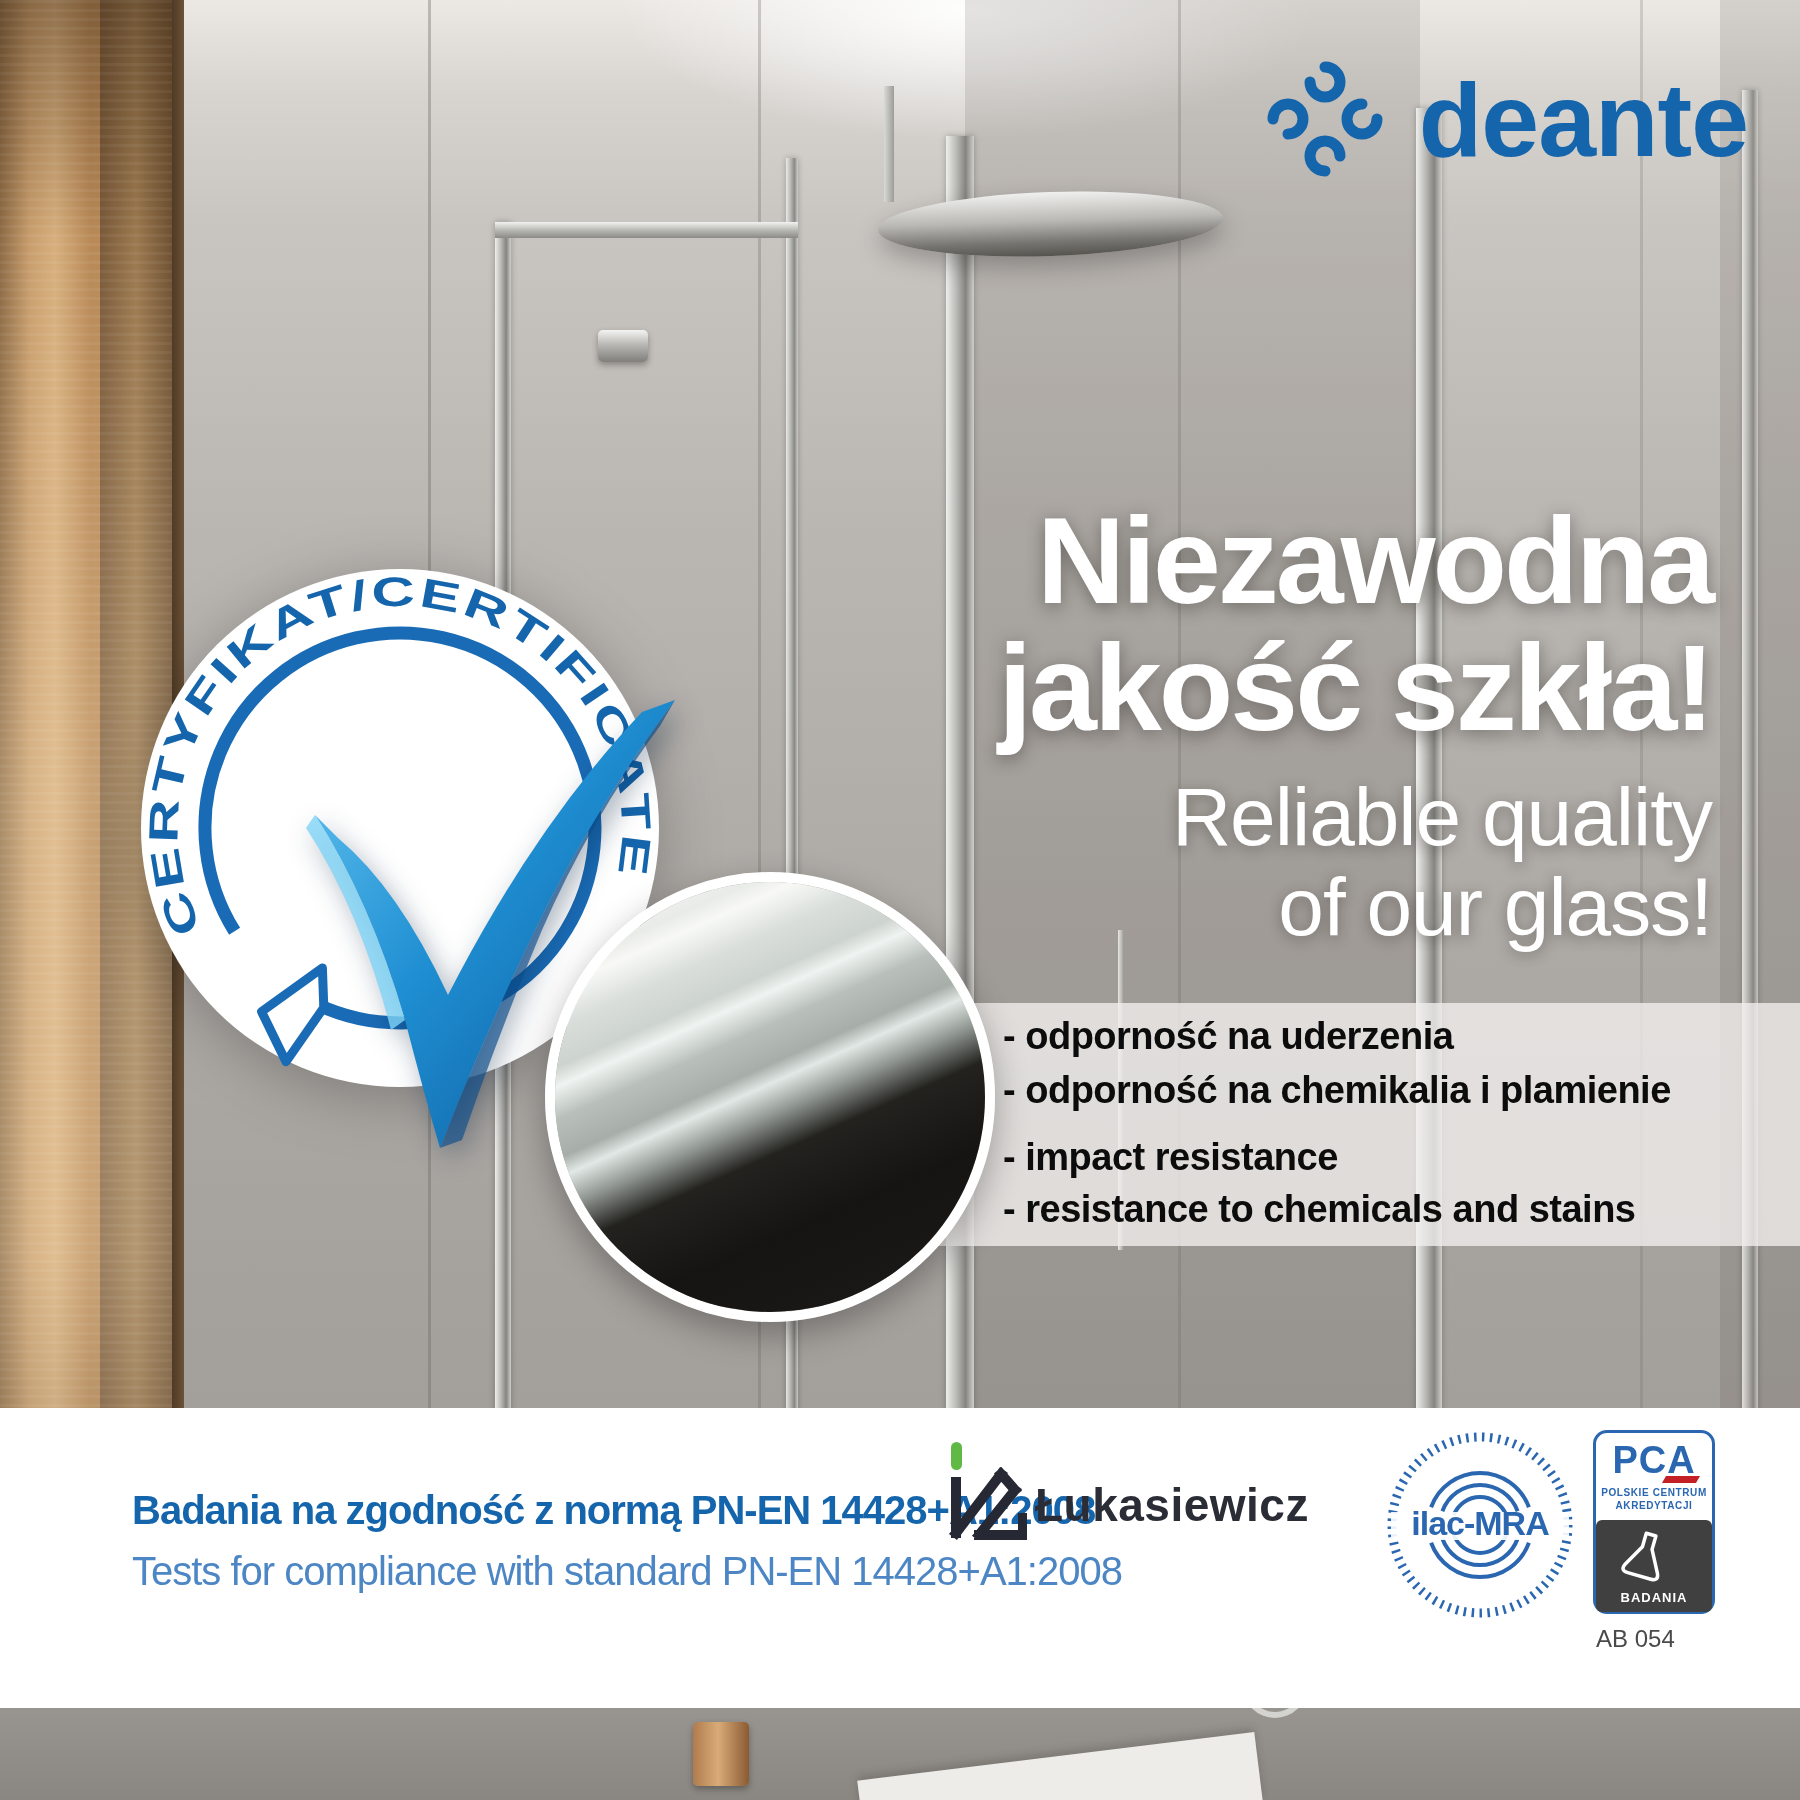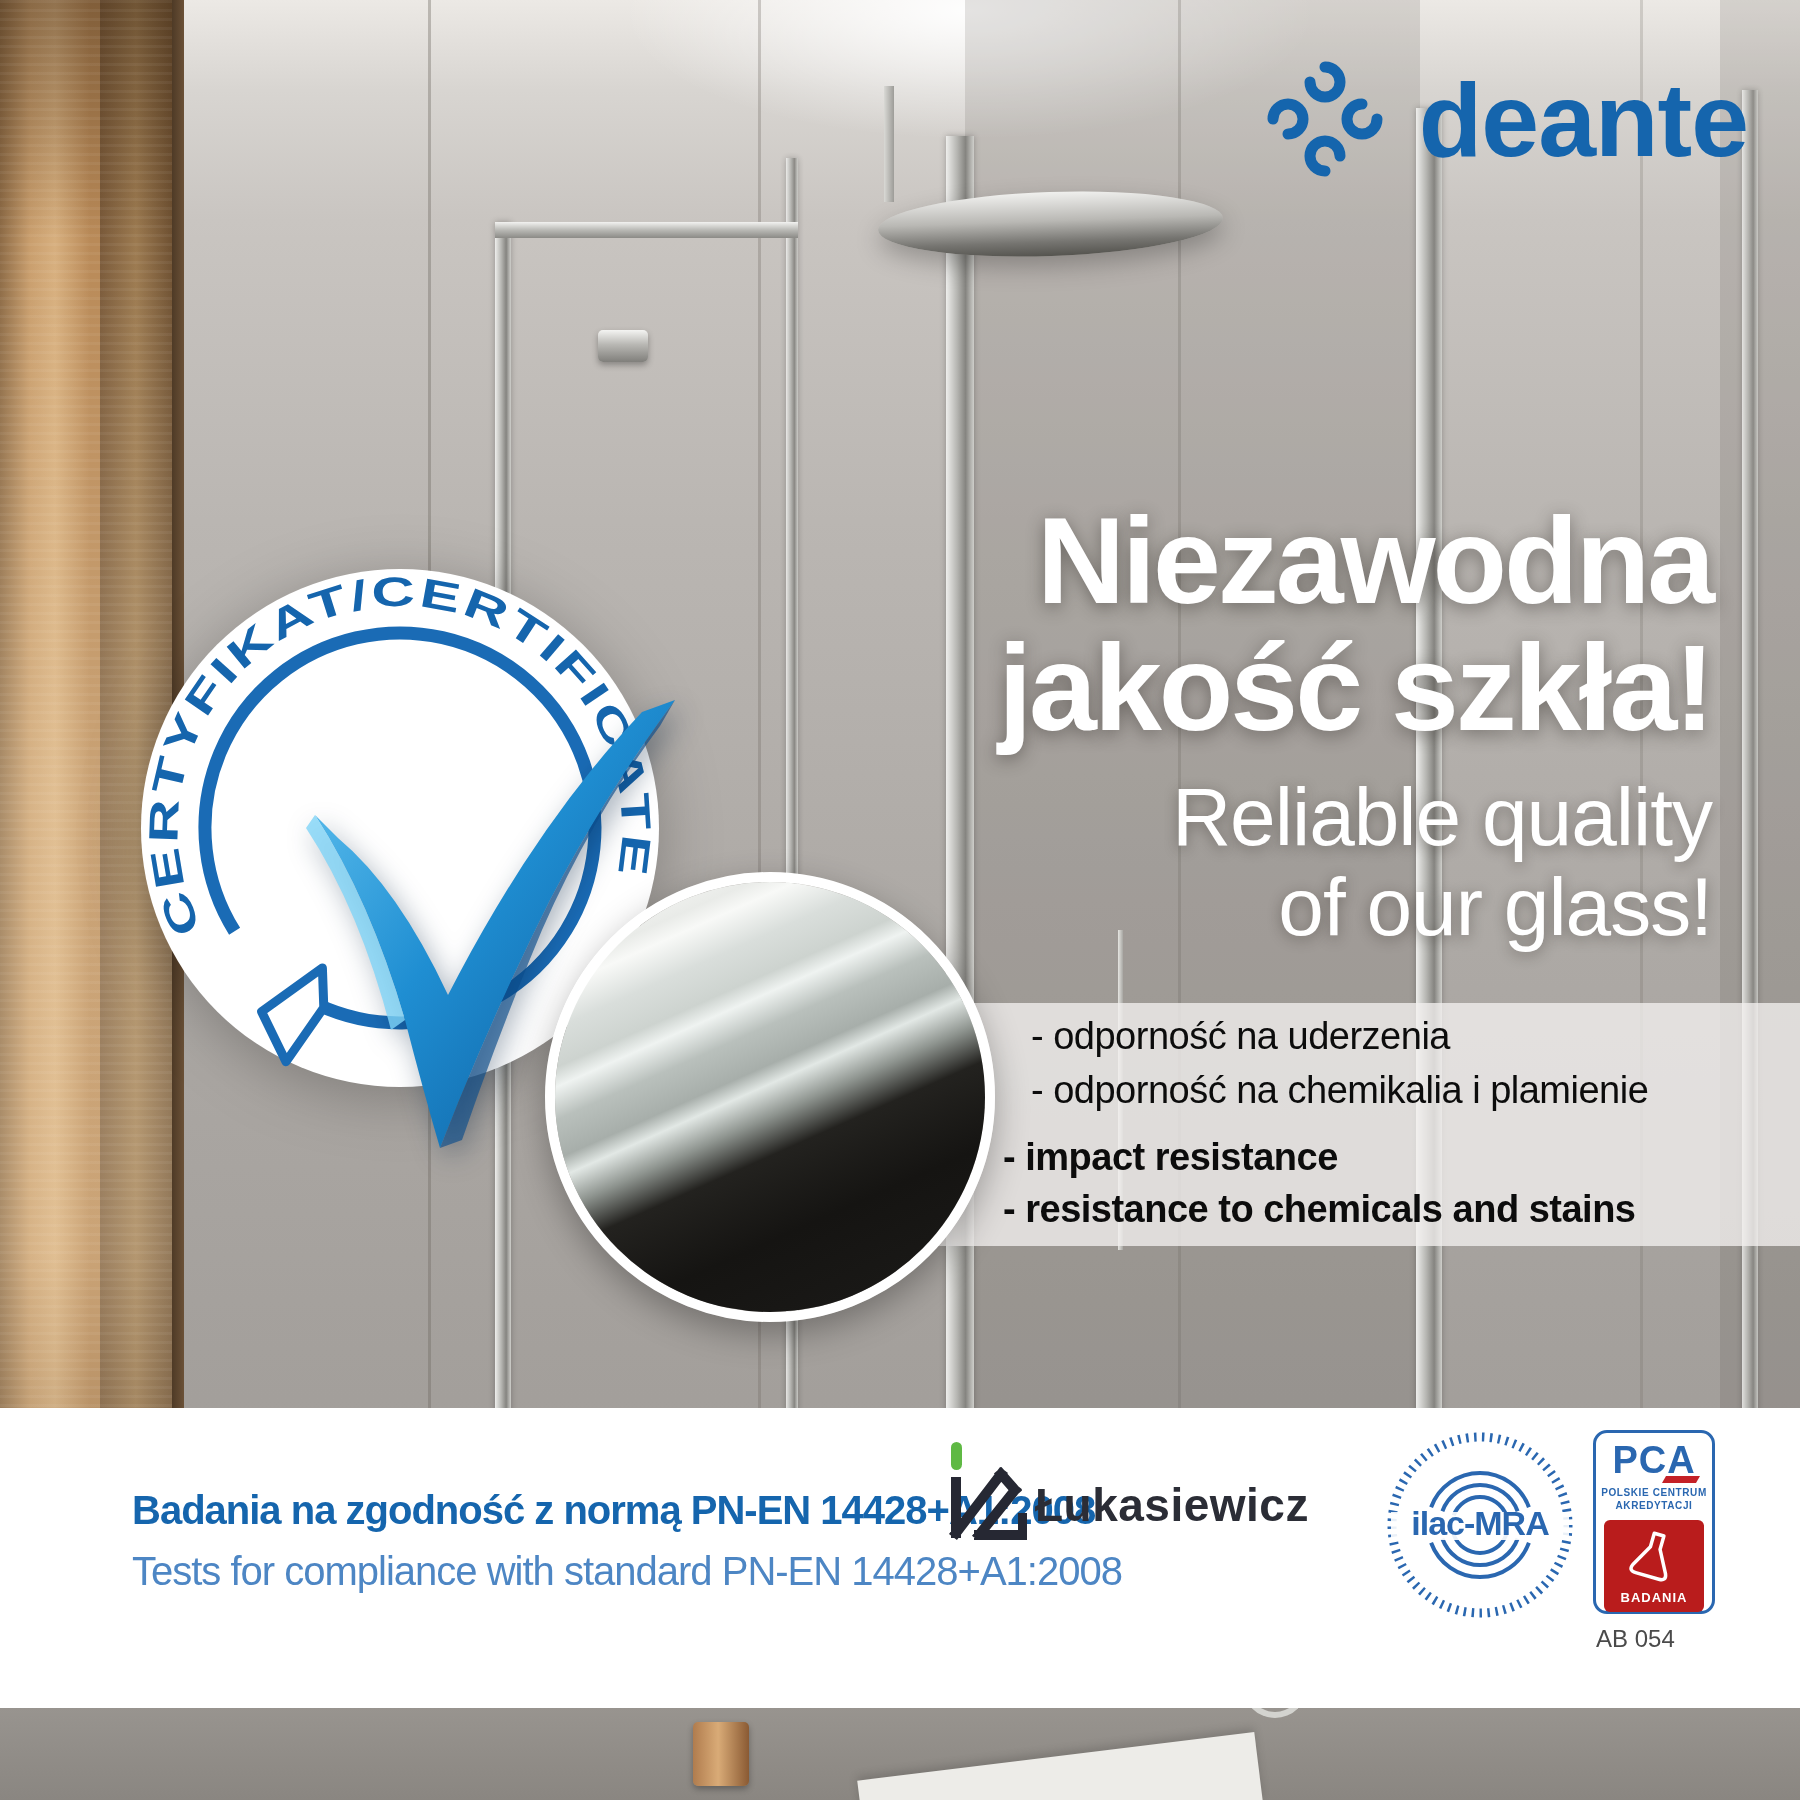--- a/index.html
+++ b/index.html
@@ -34,21 +34,21 @@
   .shower-stem{left:884px;top:86px;width:10px;height:116px;background:linear-gradient(90deg,#d9d9d5,#9d9c98);}
   .hand-rod{left:1118px;top:930px;width:5px;height:320px;background:linear-gradient(90deg,#e6e6e2,#a8a7a3);}
   .hose-loop{left:1243px;top:1676px;width:64px;height:42px;border:6px solid #d3d3cf;border-top:none;border-radius:0 0 60px 60px;}
   .floor{left:0;top:1708px;width:1800px;height:92px;background:linear-gradient(180deg,#98948f,#8a8681);}
   .tray{left:860px;top:1756px;width:400px;height:70px;background:#edece8;transform:rotate(-7deg);box-shadow:0 -4px 10px rgba(0,0,0,.15);}
 
   
   .band{left:700px;top:1003px;width:1100px;height:243px;background:rgba(242,240,238,.78);}
   .features{left:1003px;top:1014px;width:780px;color:#0c0c0c;font-size:38px;letter-spacing:-0.5px;line-height:1.2;}
   .feature{white-space:nowrap;}
-  .feature.pl{font-weight:400;margin-bottom:8px;margin-left:28px;}
+  .feature.pl{font-weight:700;margin-bottom:8px;}
   .feature.en{font-weight:700;margin-bottom:6px;}
   .feature.en.first{margin-top:22px;}
 
   
   .headline{right:88px;top:498px;text-align:right;color:#fff;font-weight:700;font-size:122px;line-height:1.04;letter-spacing:-3px;text-shadow:0 4px 18px rgba(40,35,30,.45);}
   .subheadline{right:88px;top:772px;text-align:right;color:#fff;font-weight:400;font-size:82px;line-height:1.1;letter-spacing:-1px;text-shadow:0 3px 14px rgba(40,35,30,.4);}
 
   
   .brand{top:52px;right:52px;display:flex;align-items:center;gap:26px;}
   .brand-word{color:#1565ad;font-weight:700;font-size:104px;letter-spacing:-1px;line-height:1;}
@@ -70,21 +70,21 @@
   .luk-text{left:1035px;top:1478px;}
   .luk-name{color:#2b2d36;font-weight:700;font-size:46px;letter-spacing:0.5px;}
   .luk-sub{color:#57595f;font-weight:400;font-size:34px;line-height:1.16;margin-top:10px;}
 
   .ilac-svg{left:1385px;top:1430px;}
 
   .pca{left:1593px;top:1430px;width:122px;height:184px;border:3px solid #2a67b0;border-radius:14px;background:#fff;text-align:center;padding-top:8px;}
   .pca-acronym{color:#2a67b0;font-weight:700;font-size:38px;line-height:1;letter-spacing:1px;position:relative;display:inline-block;}
   .pca-red{position:absolute;right:-2px;bottom:-4px;width:34px;height:7px;background:#c42127;transform:skewX(-30deg);}
   .pca-name{color:#2a67b0;font-weight:700;font-size:10px;letter-spacing:.6px;line-height:1.25;margin-top:8px;}
-  .pca-box{margin:8px auto 0;width:100px;height:92px;background:#b91c1c;border-radius:6px;position:relative;}
+  .pca-box{margin:8px auto 0;width:116px;height:92px;background:#404040;border-radius:6px;position:relative;}
   .pca-box-label{position:absolute;bottom:7px;width:100%;text-align:center;color:#fff;font-weight:700;font-size:13px;letter-spacing:1px;}
   .pca-number{position:absolute;left:0;top:192px;width:122px;text-align:left;color:#4a4a4a;font-size:24px;}
 </style>
 </head>
 <body>
 
 <div class="stage">
 
   <div class="abs ceiling-glow"></div>
   <div class="abs wall-shade-mid"></div>

